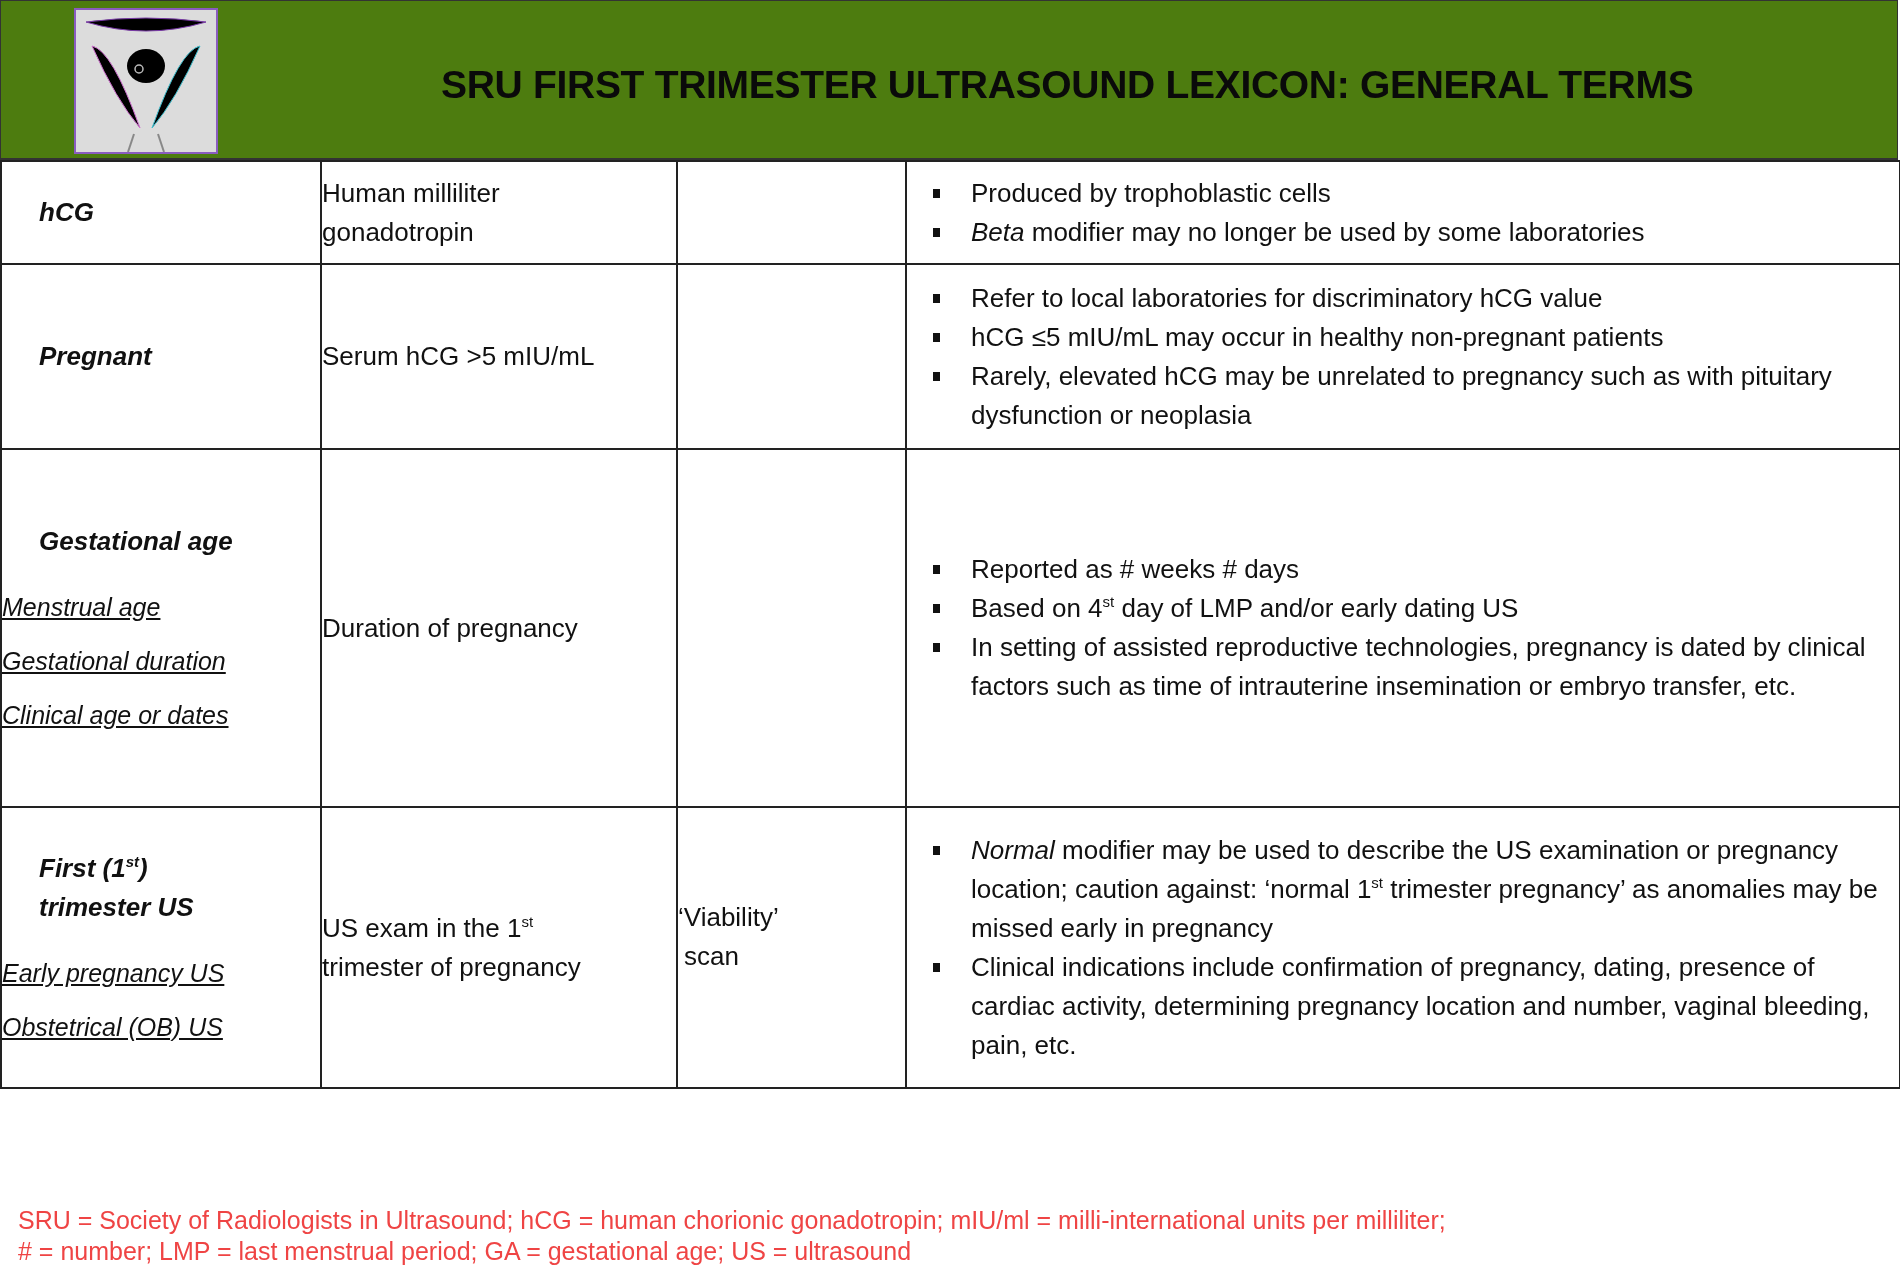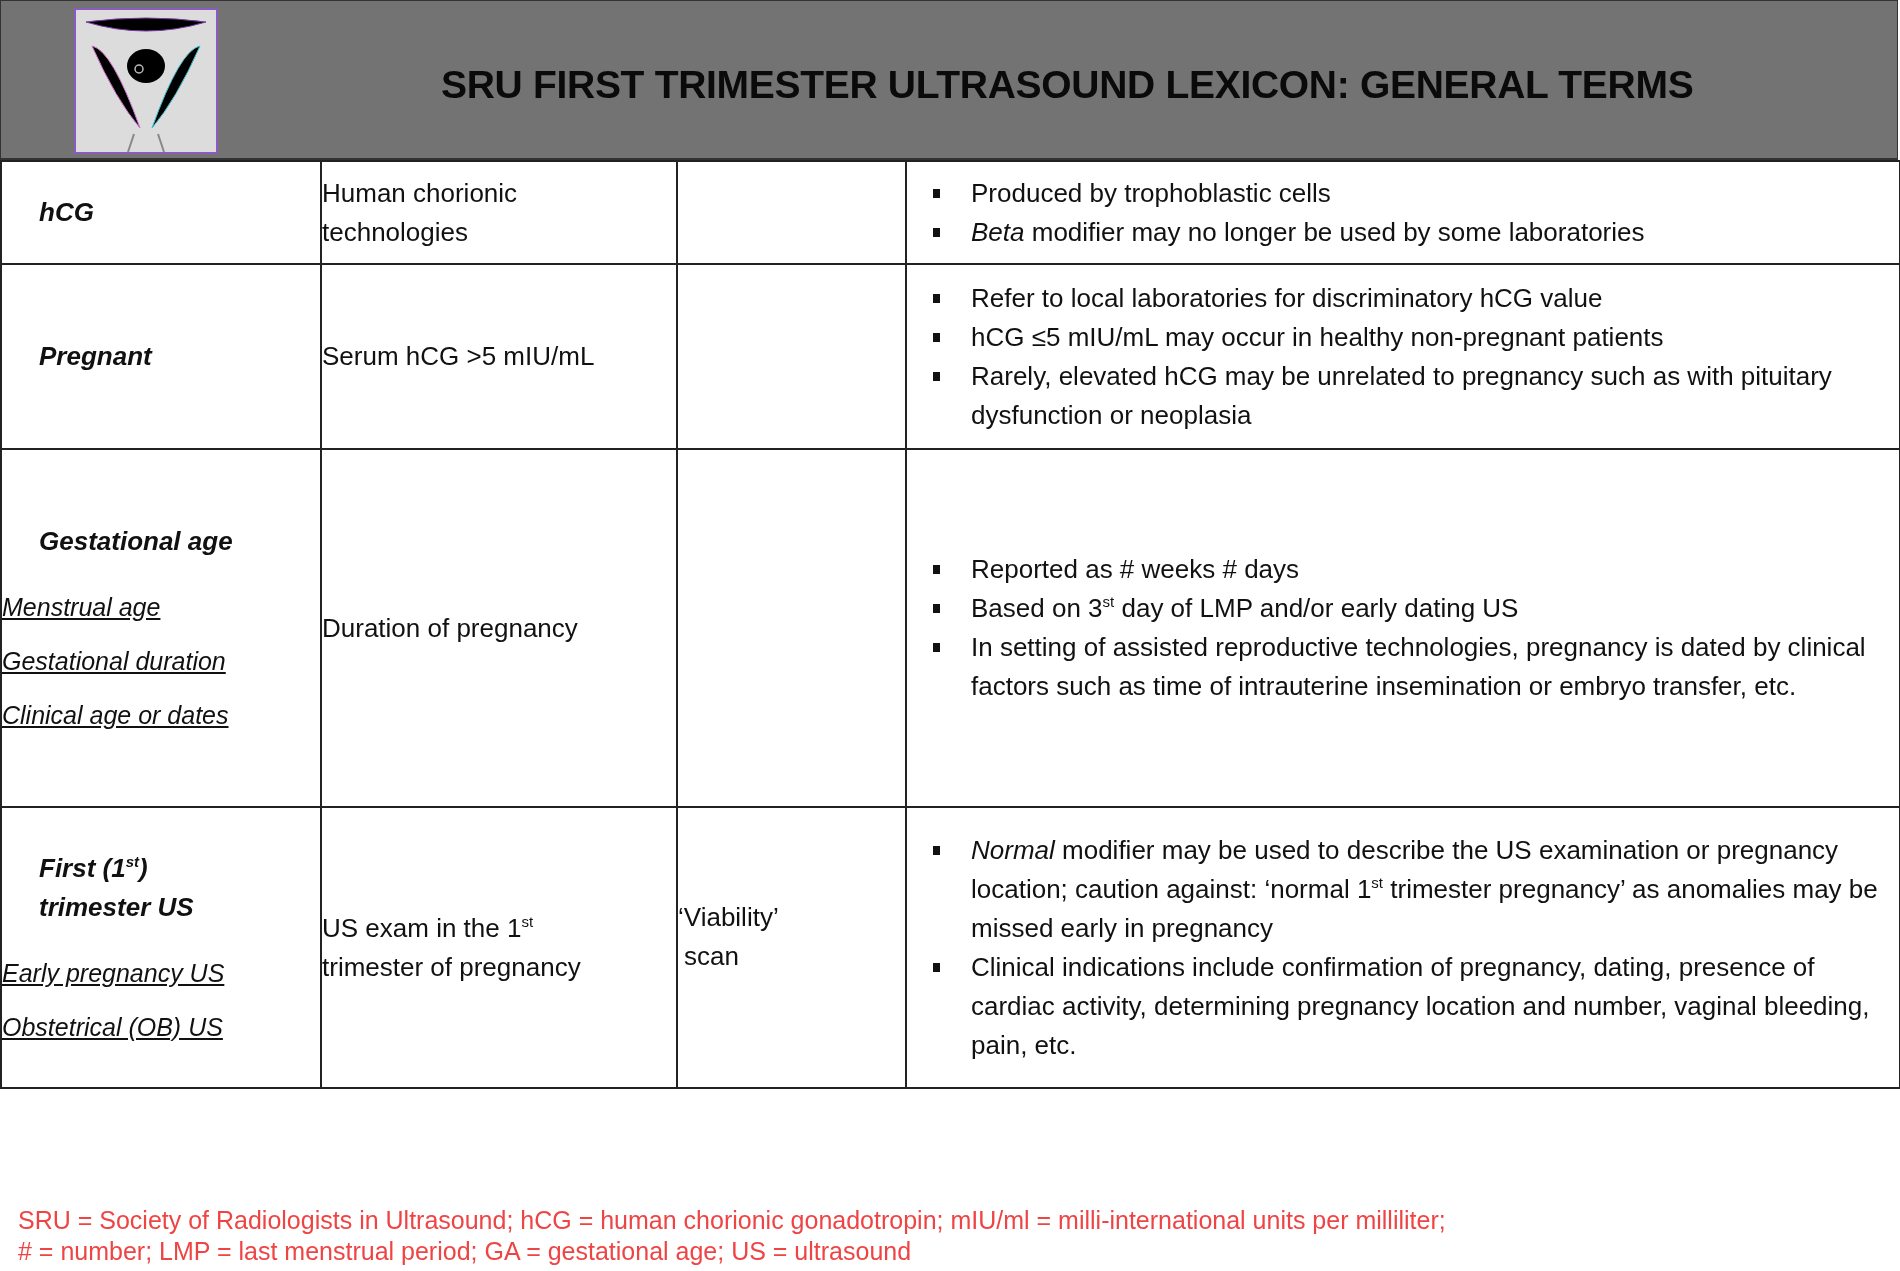--- a/index.html
+++ b/index.html
@@ -2,21 +2,21 @@
 <html><head>
 <meta charset="utf-8">
 <style>
   html, body { margin: 0; padding: 0; }
   body {
     width: 1900px; height: 1271px; background: #ffffff; position: relative; overflow: hidden;
     font-family: "Liberation Sans", "DejaVu Sans", sans-serif; color: #111;
   }
   .title-band {
     position: absolute; left: 0; top: 0; width: 1898px; height: 160px;
-    background: #737373; border: 1px solid #333; border-bottom: 2px solid #333; box-sizing: border-box;
+    background: #4d7c0f; border: 1px solid #333; border-bottom: 2px solid #333; box-sizing: border-box;
   }
   .logo {
     position: absolute; left: 73px; top: 7px; width: 144px; height: 146px;
     background: #dcdcdc; border: 2px solid #8a5cc0; box-sizing: border-box; overflow: hidden;
   }
   .title {
     position: absolute; left: 440px; top: 62px; width: 1260px; font-size: 39px; font-weight: bold;
     letter-spacing: -0.3px; white-space: nowrap; color: #0a0a0a;
   }
   table.lex {
@@ -67,21 +67,21 @@
       <col style="width:229px">
       <col style="width:994px">
   </colgroup>
   <tbody>
 
   <tr style="height:103px">
     <td class="term">
       <span class="term-main">hCG</span>
     </td>
     <td class="def">
-      <div style="width:250px">Human chorionic technologies</div>
+      <div style="width:250px">Human milliliter gonadotropin</div>
     </td>
     <td class="avoid"></td>
     <td>
       <ul class="comments">
         <li><span>Produced by trophoblastic cells</span></li>
         <li><em>Beta</em><span> modifier may no longer be used by some laboratories</span></li>
       </ul>
     </td>
   </tr>
 
@@ -109,21 +109,21 @@
       <div class="term-alt" style="margin-top:14px">Gestational duration</div>
       <div class="term-alt" style="margin-top:14px">Clinical age or dates</div>
     </td>
     <td class="def">
       <div>Duration of pregnancy</div>
     </td>
     <td class="avoid"></td>
     <td>
       <ul class="comments">
         <li><span>Reported as # weeks # days</span></li>
-        <li><span>Based on 3</span><sup>st</sup><span> day of LMP and/or early dating US</span></li>
+        <li><span>Based on 4</span><sup>st</sup><span> day of LMP and/or early dating US</span></li>
         <li><span>In setting of assisted reproductive technologies, pregnancy is dated by clinical factors such as time of intrauterine insemination or embryo transfer, etc.</span></li>
       </ul>
     </td>
   </tr>
 
 
   <tr style="height:281px">
     <td class="term">
       <div class="term-main"><span>First (1</span><sup>st</sup><span>)</span></div>
       <div class="term-main">trimester US</div>

